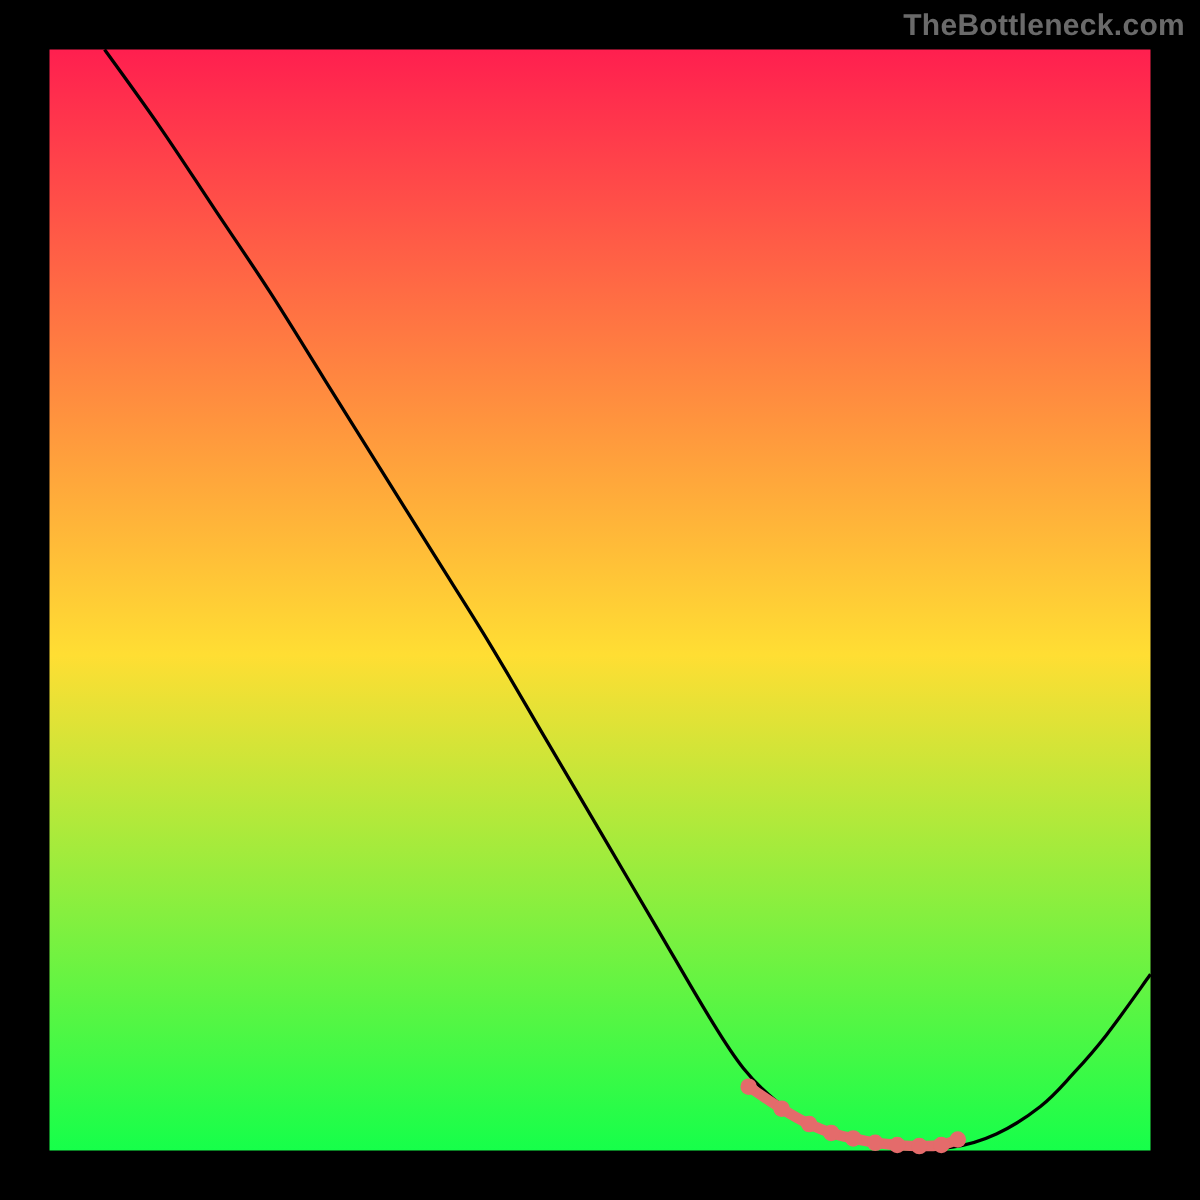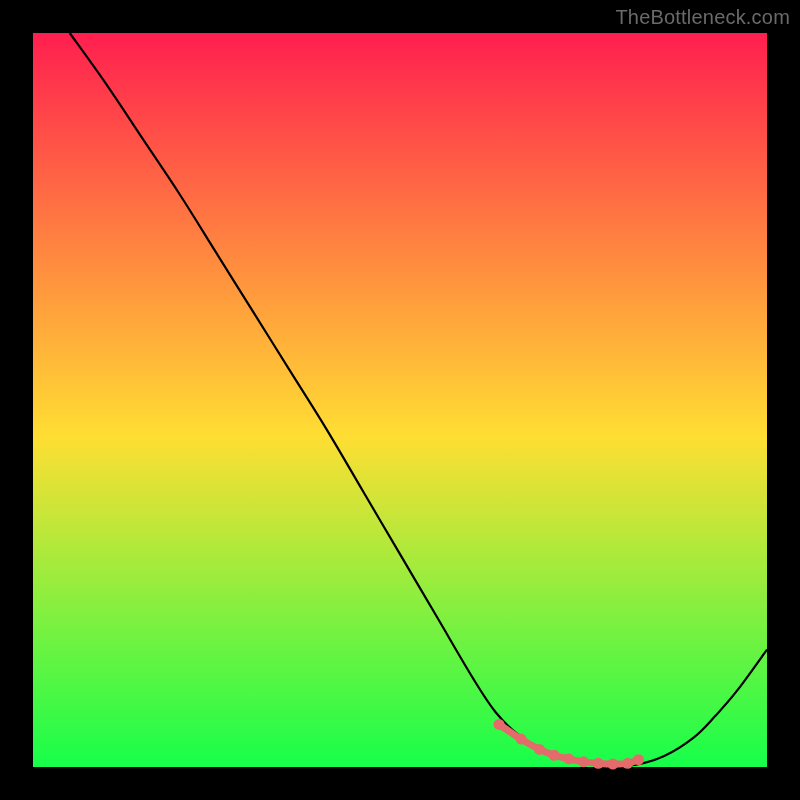--- a/index.html
+++ b/index.html
@@ -15,21 +15,21 @@
     position: relative;
     width: 800px;
     height: 800px;
   }
   .watermark {
     position: absolute;
     top: 6px;
     right: 10px;
     color: #6a6a6a;
     font-size: 20px;
-    font-weight: 400;
+    font-weight: 700;
     letter-spacing: 0.2px;
     z-index: 5;
   }
   svg { display: block; }
 </style>
 </head>
 <body>
 
 <div class="wrap">
   <div class="watermark">TheBottleneck.com</div>

